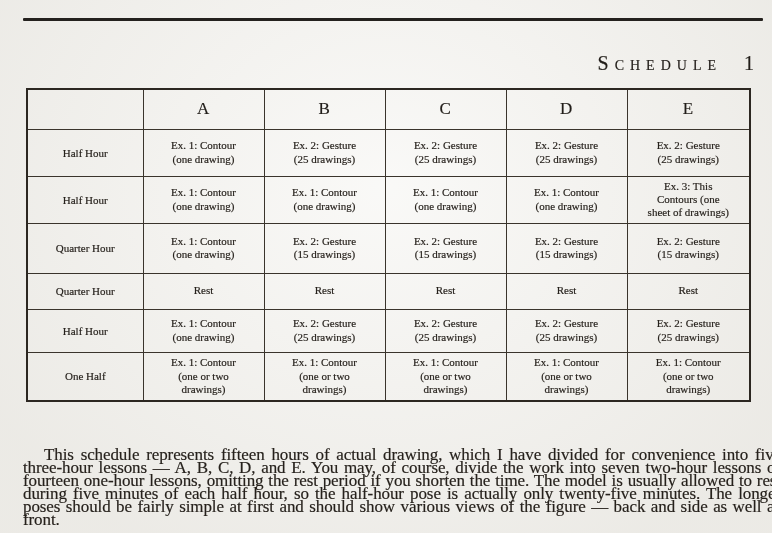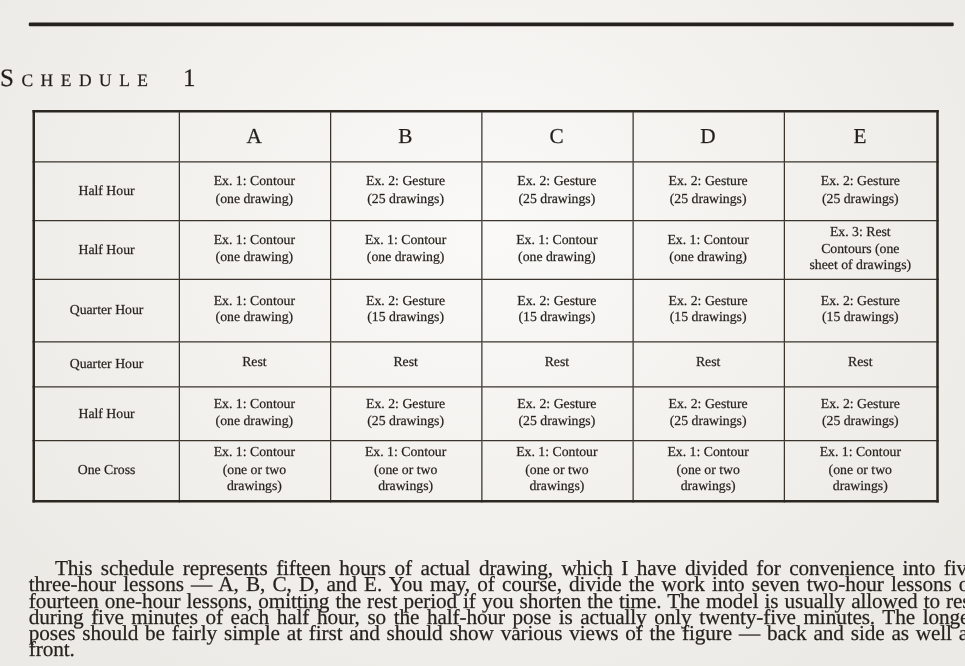--- a/index.html
+++ b/index.html
@@ -17,21 +17,21 @@
     position: absolute;
     left: 23px; top: 18px;
     width: 740px; height: 3px;
     background: #24211e;
     border-radius: 1px;
   }
   .schedule-title {
     position: absolute;
     top: 52px; left: 0; width: 760px;
     margin: 0;
-    text-align: left;
+    text-align: right;
     font-size: 20px;
     font-weight: normal;
     font-variant: small-caps;
     letter-spacing: 6px;
     white-space: pre;
     color: #211d19;
   }
   table.schedule {
     position: absolute;
     left: 26px; top: 88px;
@@ -114,21 +114,21 @@
     <tr class="row-2">
       <th class="row-label">Half Hour</th>
       <td class="cell">Ex. 1: Contour
 (one drawing)</td>
       <td class="cell">Ex. 1: Contour
 (one drawing)</td>
       <td class="cell">Ex. 1: Contour
 (one drawing)</td>
       <td class="cell">Ex. 1: Contour
 (one drawing)</td>
-      <td class="cell">Ex. 3: Rest
+      <td class="cell">Ex. 3: This
 Contours  (one
 sheet of drawings)</td>
     </tr>
     <tr class="row-3">
       <th class="row-label">Quarter Hour</th>
       <td class="cell">Ex. 1: Contour
 (one drawing)</td>
       <td class="cell">Ex. 2: Gesture
 (15 drawings)</td>
       <td class="cell">Ex. 2: Gesture
@@ -153,21 +153,21 @@
       <td class="cell">Ex. 2: Gesture
 (25 drawings)</td>
       <td class="cell">Ex. 2: Gesture
 (25 drawings)</td>
       <td class="cell">Ex. 2: Gesture
 (25 drawings)</td>
       <td class="cell">Ex. 2: Gesture
 (25 drawings)</td>
     </tr>
     <tr class="row-6">
-      <th class="row-label">One Cross</th>
+      <th class="row-label">One Half</th>
       <td class="cell">Ex. 1: Contour
 (one or two
 drawings)</td>
       <td class="cell">Ex. 1: Contour
 (one or two
 drawings)</td>
       <td class="cell">Ex. 1: Contour
 (one or two
 drawings)</td>
       <td class="cell">Ex. 1: Contour

